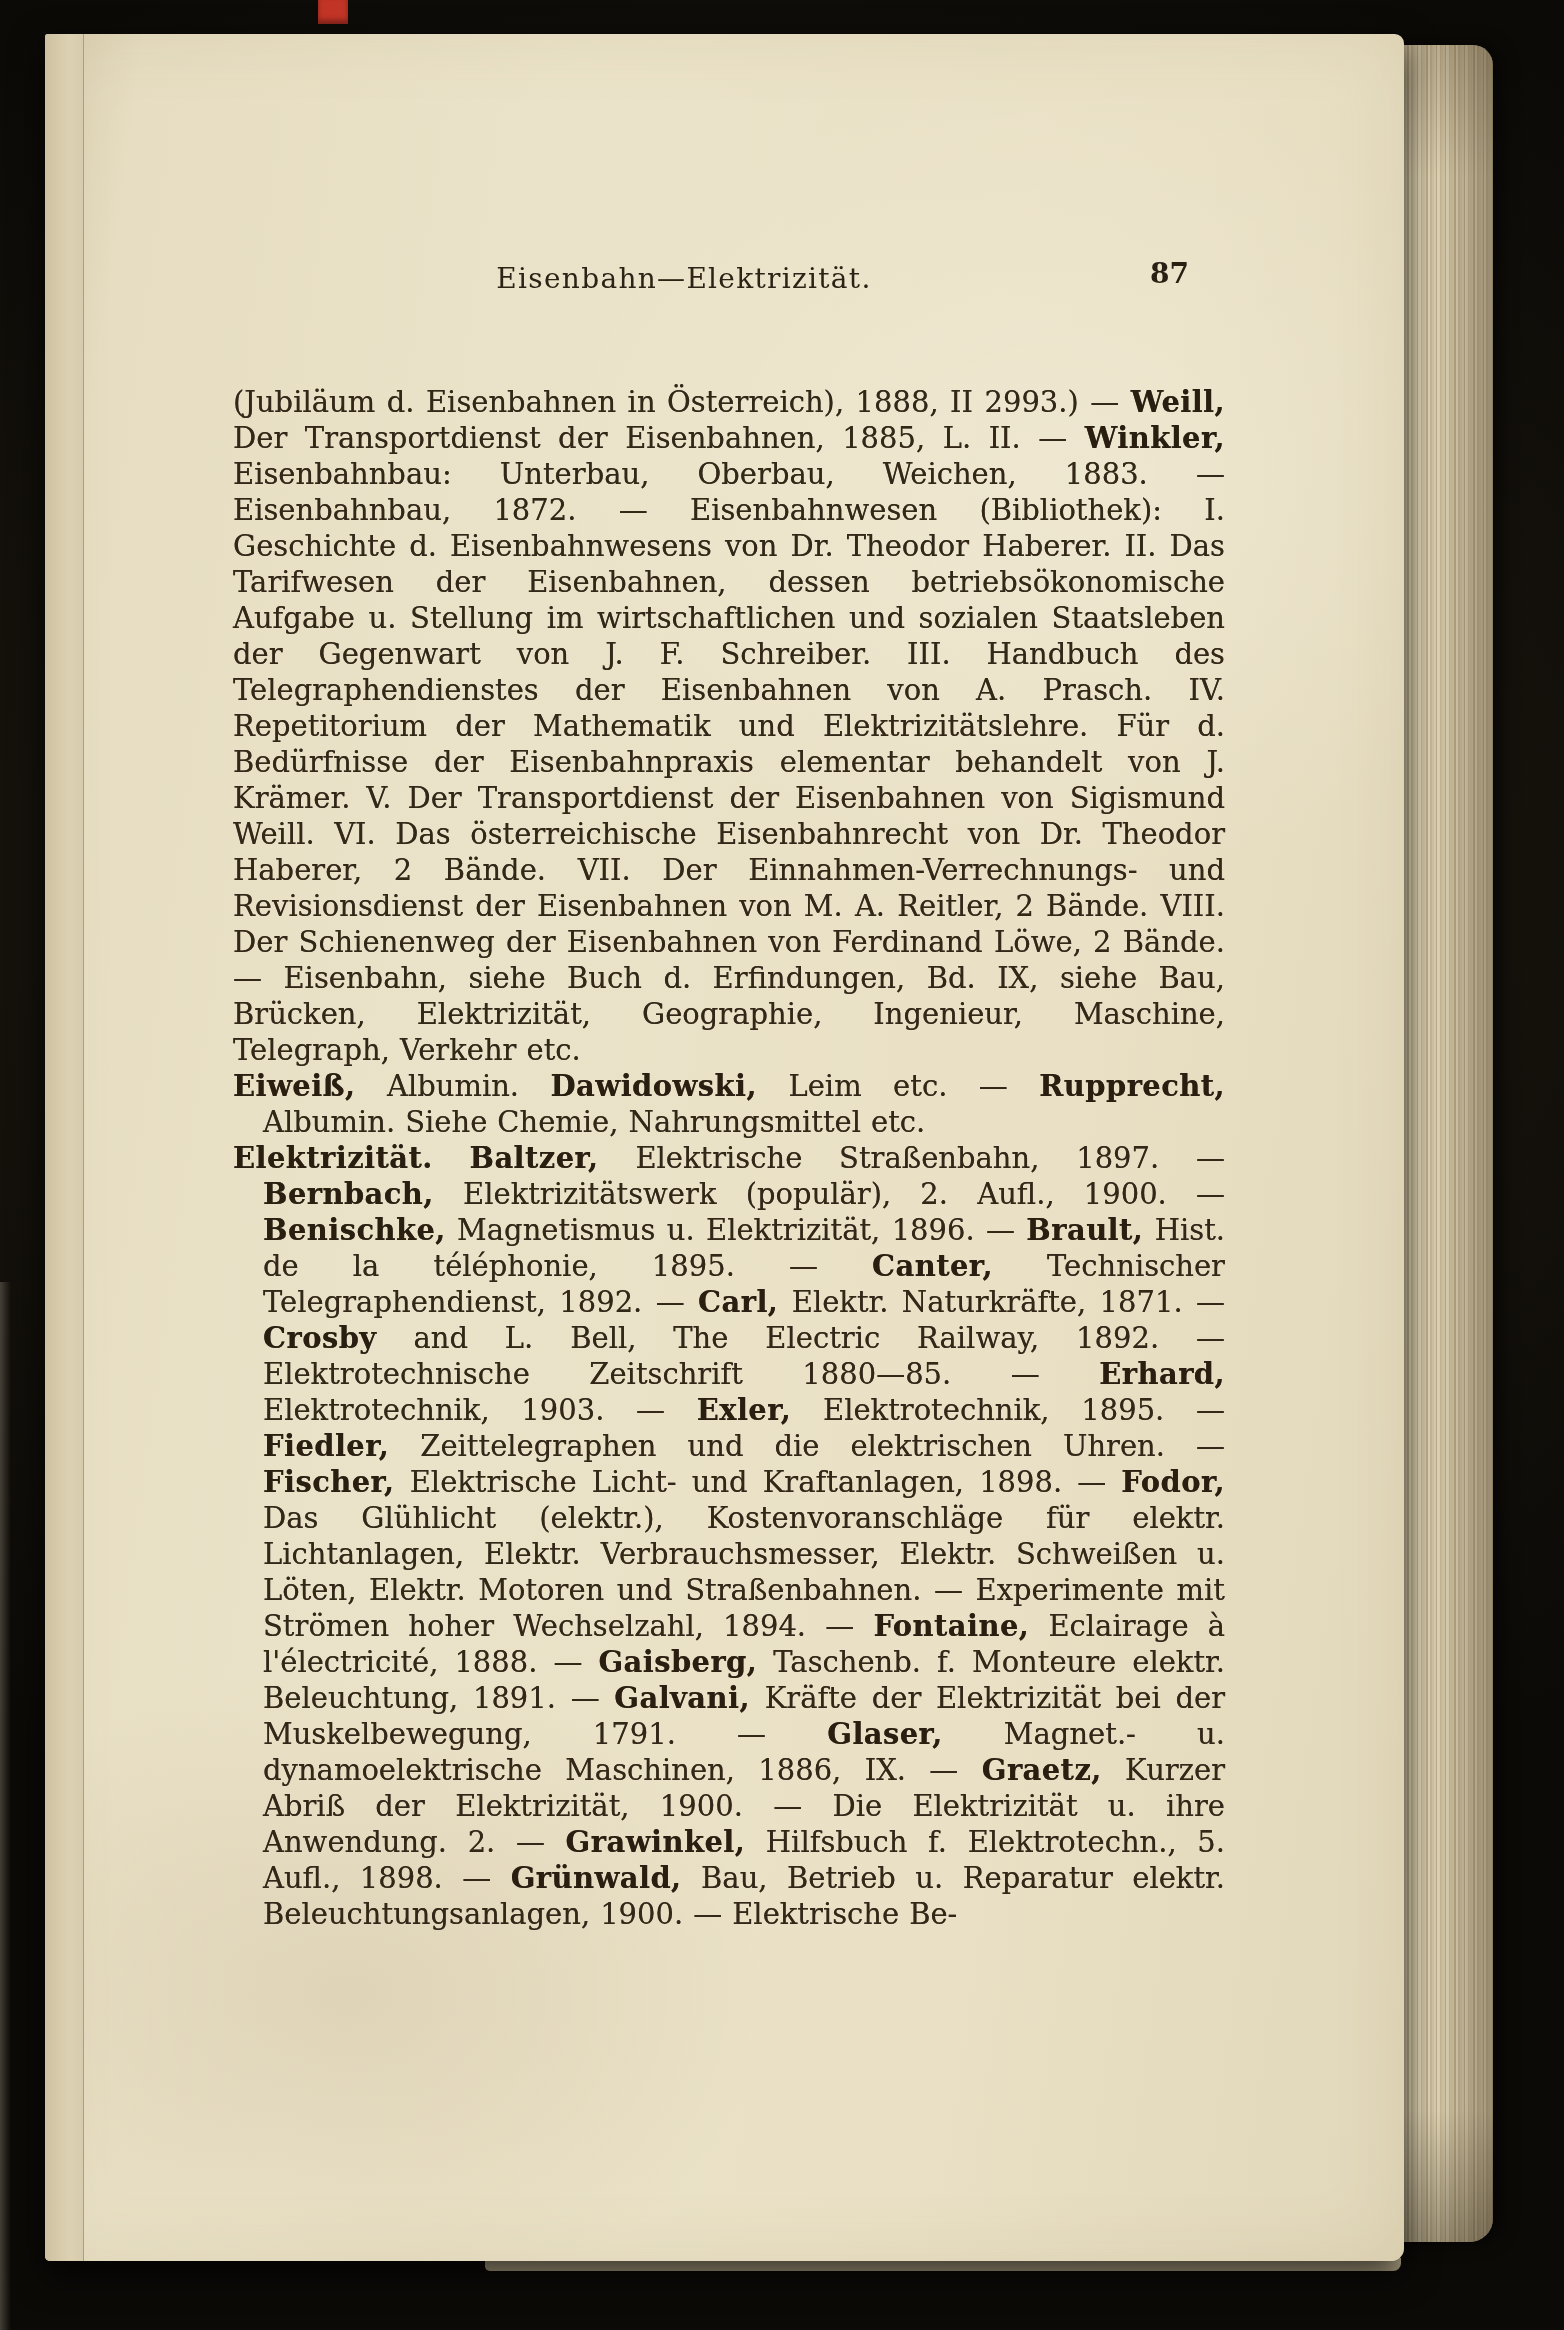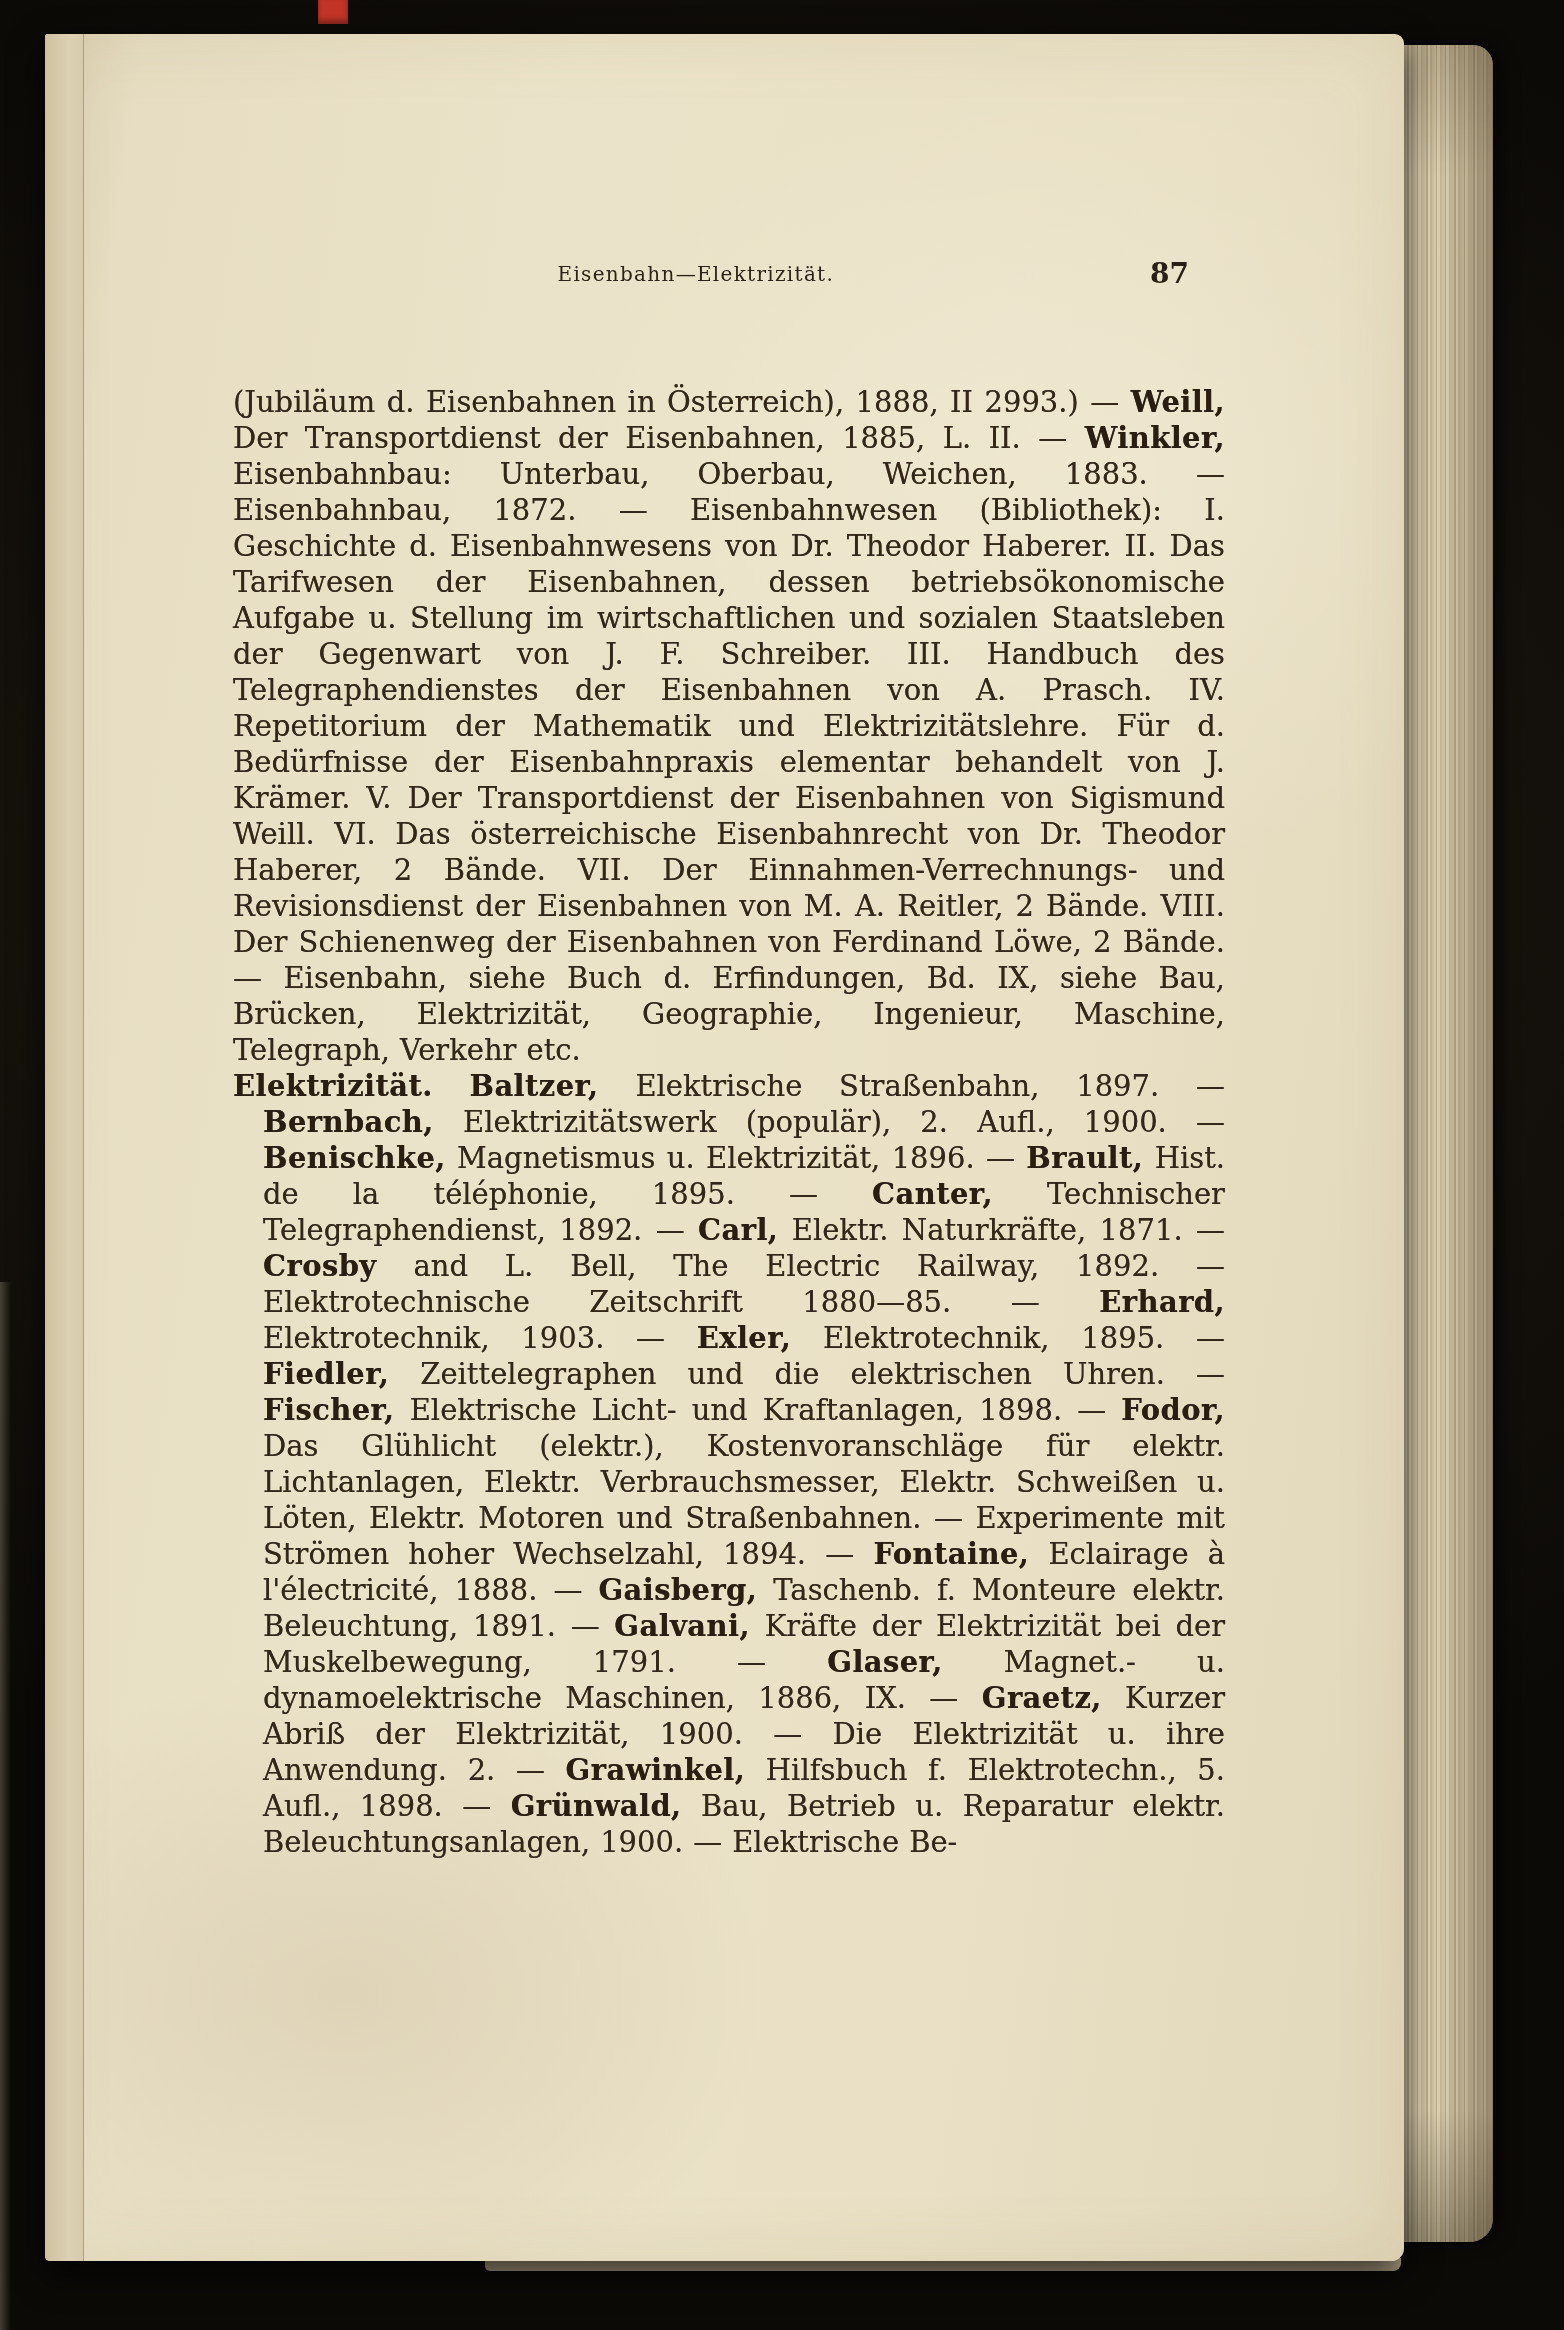--- a/index.html
+++ b/index.html
@@ -78,21 +78,21 @@
   }
 
   
   .content {
     position: absolute; left: 188px; top: 228px; width: 992px;
     color: var(--ink, #332718);
   }
   .header { position: relative; height: 41px; margin-bottom: 81px; }
   .header-title {
     position: absolute; left: 50%; top: 0; transform: translateX(-62%);
-    font-size: 20px; letter-spacing: 1.3px; white-space: nowrap;
+    font-size: 28px; letter-spacing: 1.3px; white-space: nowrap;
     color: #2d2215;
   }
   .page-number {
     position: absolute; right: 36px; top: -4.7px;
     font-size: 28px; font-weight: bold; color: #291f12;
   }
 
   .text-body { text-shadow: 0 0 0.5px rgba(40,30,18,0.65); }
   .para {
     margin: 0; text-align: justify;
@@ -119,18 +119,19 @@
     <div class="gutter-strip"></div>
 
     <div class="content">
       <div class="header">
         <span class="header-title">Eisenbahn—Elektrizität.</span>
         <span class="page-number">87</span>
       </div>
 
       <div class="text-body">
           <p class="para cont"><span>(Jubiläum d. Eisenbahnen in Österreich), 1888, II 2993.) — </span><span class="b">Weill,</span><span> Der Transportdienst der Eisenbahnen, 1885, L. II. — </span><span class="b">Winkler,</span><span> Eisenbahnbau: Unterbau, Oberbau, Weichen, 1883. — Eisenbahnbau, 1872. — Eisenbahnwesen (Bibliothek): I. Geschichte d. Eisenbahnwesens von Dr. Theodor Haberer. II. Das Tarifwesen der Eisenbahnen, dessen betriebsökonomische Aufgabe u. Stellung im wirtschaftlichen und sozialen Staatsleben der Gegenwart von J. F. Schreiber. III. Handbuch des Telegraphendienstes der Eisenbahnen von A. Prasch. IV. Repetitorium der Mathematik und Elektrizitätslehre. Für d. Bedürfnisse der Eisenbahnpraxis elementar behandelt von J. Krämer. V. Der Transportdienst der Eisenbahnen von Sigismund Weill. VI. Das österreichische Eisenbahnrecht von Dr. Theodor Haberer, 2 Bände. VII. Der Einnahmen-Verrechnungs- und Revisionsdienst der Eisenbahnen von M. A. Reitler, 2 Bände. VIII. Der Schienenweg der Eisenbahnen von Ferdinand Löwe, 2 Bände. — Eisenbahn, siehe Buch d. Erfindungen, Bd. IX, siehe Bau, Brücken, Elektrizität, Geographie, Ingenieur, Maschine, Telegraph, Verkehr etc.</span></p>
+          <p class="para entry"><span class="b">Eiweiß,</span><span> Albumin. </span><span class="b">Dawidowski,</span><span> Leim etc. — </span><span class="b">Rupprecht,</span><span> Albumin. Siehe Chemie, Nahrungsmittel etc.</span></p>
           <p class="para entry"><span class="b">Elektrizität.</span><span> </span><span class="b">Baltzer,</span><span> Elektrische Straßenbahn, 1897. — </span><span class="b">Bernbach,</span><span> Elektrizitätswerk (populär), 2. Aufl., 1900. — </span><span class="b">Benischke,</span><span> Magnetismus u. Elektrizität, 1896. — </span><span class="b">Brault,</span><span> Hist. de la téléphonie, 1895. — </span><span class="b">Canter,</span><span> Technischer Telegraphendienst, 1892. — </span><span class="b">Carl,</span><span> Elektr. Naturkräfte, 1871. — </span><span class="b">Crosby</span><span> and L. Bell, The Electric Railway, 1892. — Elektrotechnische Zeitschrift 1880—85. — </span><span class="b">Erhard,</span><span> Elektrotechnik, 1903. — </span><span class="b">Exler,</span><span> Elektrotechnik, 1895. — </span><span class="b">Fiedler,</span><span> Zeittelegraphen und die elektrischen Uhren. — </span><span class="b">Fischer,</span><span> Elektrische Licht- und Kraftanlagen, 1898. — </span><span class="b">Fodor,</span><span> Das Glühlicht (elektr.), Kostenvoranschläge für elektr. Lichtanlagen, Elektr. Verbrauchsmesser, Elektr. Schweißen u. Löten, Elektr. Motoren und Straßenbahnen. — Experimente mit Strömen hoher Wechselzahl, 1894. — </span><span class="b">Fontaine,</span><span> Eclairage à l'électricité, 1888. — </span><span class="b">Gaisberg,</span><span> Taschenb. f. Monteure elektr. Beleuchtung, 1891. — </span><span class="b">Galvani,</span><span> Kräfte der Elektrizität bei der Muskelbewegung, 1791. — </span><span class="b">Glaser,</span><span> Magnet.- u. dynamoelektrische Maschinen, 1886, IX. — </span><span class="b">Graetz,</span><span> Kurzer Abriß der Elektrizität, 1900. — Die Elektrizität u. ihre Anwendung. 2. — </span><span class="b">Grawinkel,</span><span> Hilfsbuch f. Elektrotechn., 5. Aufl., 1898. — </span><span class="b">Grünwald,</span><span> Bau, Betrieb u. Reparatur elektr. Beleuchtungsanlagen, 1900. — Elektrische Be-</span></p>
         </div>
     </div>
   </div>
 </div>
 
 
 </body></html>

